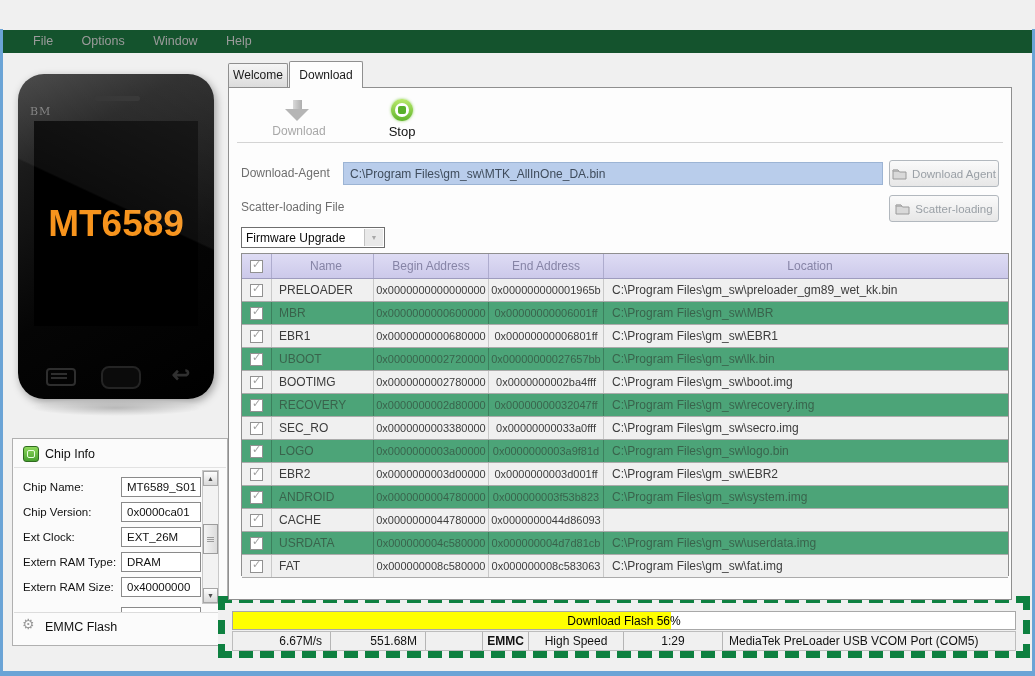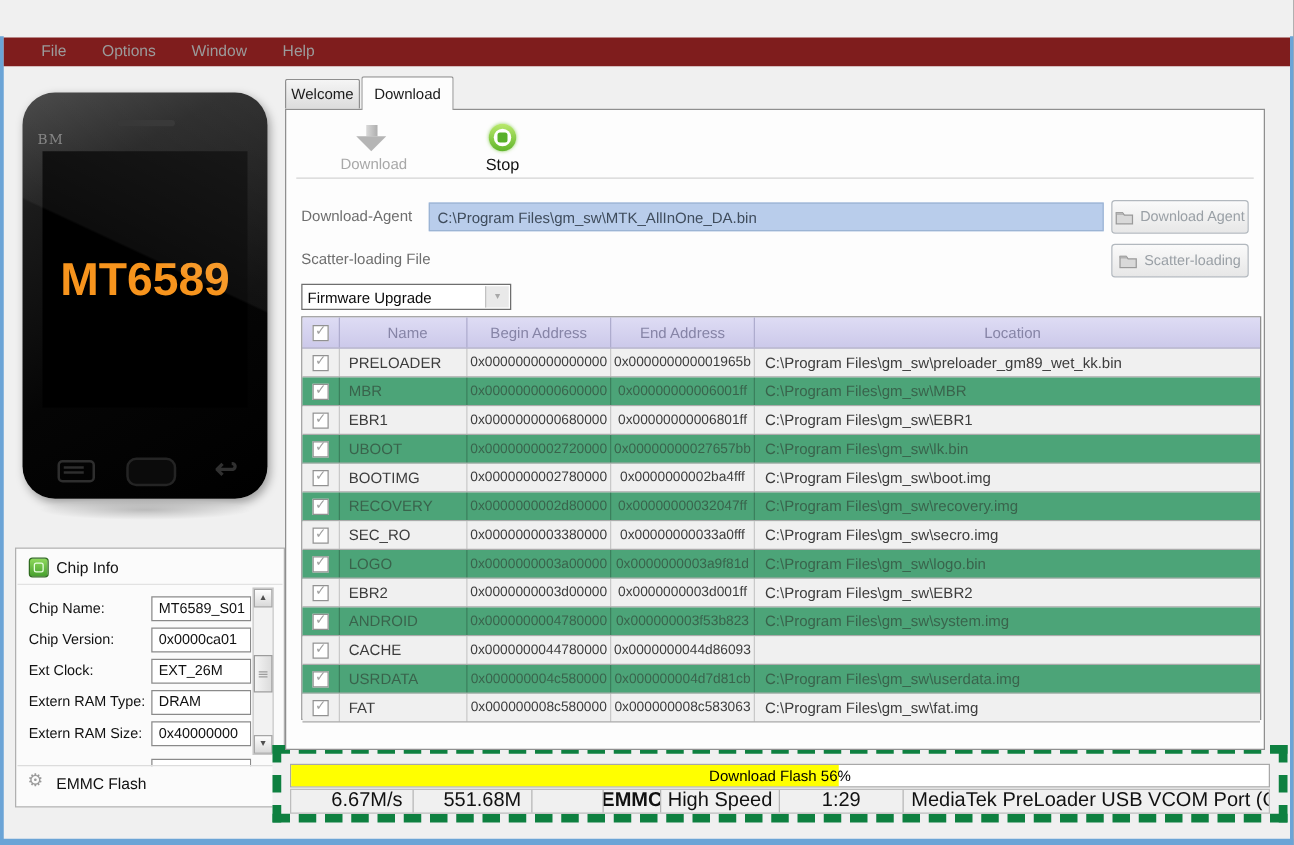--- a/index.html
+++ b/index.html
@@ -20,21 +20,21 @@
   .winbtn{top:3px;height:20px;border:1px solid #587ea2;border-radius:3px;
           background:linear-gradient(#eef6fd,#c3dcf2 45%,#a9cdeb);
           box-shadow:inset 0 1px 0 rgba(255,255,255,.8);
           display:flex;align-items:center;justify-content:center;color:#4e5a66;}
   .btn-min{left:925px;width:31px;}
   .btn-max{left:957px;width:31px;}
   .btn-close{left:990px;width:33px;font-size:13px;font-weight:bold;}
   .minbar{width:11px;height:3px;background:#4e5a66;border-radius:1px;}
   .maxbox{width:11px;height:9px;border:2px solid #4e5a66;box-sizing:border-box;background:#cfe2f3;position:relative;}
   .maxbox i{position:absolute;left:1px;top:1px;width:3px;height:3px;background:#4e5a66;}
-  .menubar{left:3px;top:30px;width:1029px;height:23px;background:#7f1d1d;}
+  .menubar{left:3px;top:30px;width:1029px;height:23px;background:#14532d;}
   .menu-item{display:inline-block;margin-top:4px;padding:0 12px;font-size:12.5px;color:#9b9b9b;}
   .menu-item:first-child{margin-left:18px;}
   
   .phone{left:18px;top:74px;width:196px;height:325px;border-radius:26px;
          background:linear-gradient(150deg,#3d3d3d 0%,#1b1b1b 22%,#050505 60%,#000 100%);
          box-shadow:2px 3px 8px rgba(0,0,0,.35);}
   .phone-screen{left:16px;top:47px;width:164px;height:205px;background:#000;}
   .phone-brand{left:12px;top:31px;font-family:"DejaVu Serif",serif;font-size:11px;color:#7d7d7d;letter-spacing:1px;}
   .phone-speaker{left:76px;top:22px;width:46px;height:5px;border-radius:3px;background:#262626;}
   .phone-chip{left:16px;top:47px;width:164px;height:205px;display:flex;align-items:center;justify-content:center;
@@ -97,21 +97,21 @@
   .gbtn{width:110px;height:27px;border:1px solid #b2b8be;border-radius:3px;box-sizing:border-box;
         background:linear-gradient(#fafafa,#e7e7e7);display:flex;align-items:center;justify-content:center;gap:5px;
         font-size:11.5px;color:#9aa0a6;}
   .da-btn{left:660px;top:72px;}
   .sc-label{left:12px;top:112px;}
   .sc-combo{left:114px;top:109px;width:540px;height:23px;background:#fff;border:1px solid #7d99bb;box-sizing:border-box;}
   .sc-combo .txt{position:absolute;left:6px;top:4px;font-size:12px;color:#0a0a0a;white-space:nowrap;}
   .combo-arrow{position:absolute;right:1px;top:1px;width:18px;height:19px;background:linear-gradient(#f4f4f4,#dfdfdf);
                border-left:1px solid #c2c2c2;color:#8c8c8c;font-size:7px;text-align:center;line-height:19px;}
   .sc-btn{left:660px;top:107px;}
-  .fw-combo{left:12px;top:139px;width:168px;height:21px;background:#fff;border:1px solid #6e6e6e;box-sizing:border-box;}
+  .fw-combo{left:12px;top:139px;width:144px;height:21px;background:#fff;border:1px solid #6e6e6e;box-sizing:border-box;}
   .fw-combo .txt{position:absolute;left:4px;top:3px;font-size:12px;color:#0a0a0a;white-space:nowrap;}
   .fw-combo .combo-arrow{height:17px;line-height:17px;background:#e9e9e9;color:#a8a8a8;}
   
   .ptable{left:12px;top:165px;width:768px;height:323px;border:1px solid #8f8f8f;box-sizing:border-box;background:#f0f0f0;}
   .thead{display:flex;height:24px;background:linear-gradient(#dedcf4,#ccc9ea);border-bottom:1px solid #9e9cbe;}
   .th{box-sizing:border-box;border-right:1px solid #aeacce;font-size:12px;color:#8684a6;
       display:flex;align-items:center;justify-content:center;}
   .trow{display:flex;height:23px;background:#f0f0f0;border-bottom:1px solid #ababab;box-sizing:border-box;}
   .tc{box-sizing:border-box;border-right:1px solid rgba(0,0,0,.16);font-size:12px;color:#3c3c3c;
       display:flex;align-items:center;overflow:hidden;white-space:nowrap;}
@@ -125,21 +125,21 @@
   .trow.green .c-loc{border-right:none;}
   .cb{width:13px;height:13px;background:#fff;border:1px solid #919191;box-sizing:border-box;position:relative;}
   .cb .chk{position:absolute;left:1px;top:-3px;font-size:11px;color:#a0a0a0;}
   
   .flash-zone{left:218px;top:596px;width:812px;height:62px;border:7px dashed #0e8040;box-sizing:border-box;background:#f0f0f0;}
   .pbar{position:absolute;left:7px;top:8px;width:784px;height:19px;background:#fff;border:1px solid #a8a8a8;box-sizing:border-box;}
   .pfill{position:absolute;left:0;top:0;height:100%;}
   .plabel{position:absolute;left:0;top:2px;width:100%;text-align:center;font-size:12px;color:#000;}
   .sbar{position:absolute;left:7px;top:28px;width:784px;height:20px;background:#f0f0f0;border:1px solid #bdbdbd;
         box-sizing:border-box;display:flex;}
-  .scell{box-sizing:border-box;border-right:1px solid #b5b5b5;font-size:16px;color:#111;
+  .scell{box-sizing:border-box;border-right:1px solid #b5b5b5;font-size:12px;color:#111;
          display:flex;align-items:center;justify-content:center;overflow:hidden;white-space:nowrap;}
   .s-speed{width:98px;justify-content:flex-end;padding-right:8px;}
   .s-size{width:95px;justify-content:flex-end;padding-right:8px;}
   .s-empty{width:57px;}
   .s-storage{width:46px;font-weight:bold;}
   .s-mode{width:95px;}
   .s-time{width:99px;}
   .s-port{flex:1;justify-content:flex-start;padding-left:6px;border-right:none;}
 </style>
 </head>

